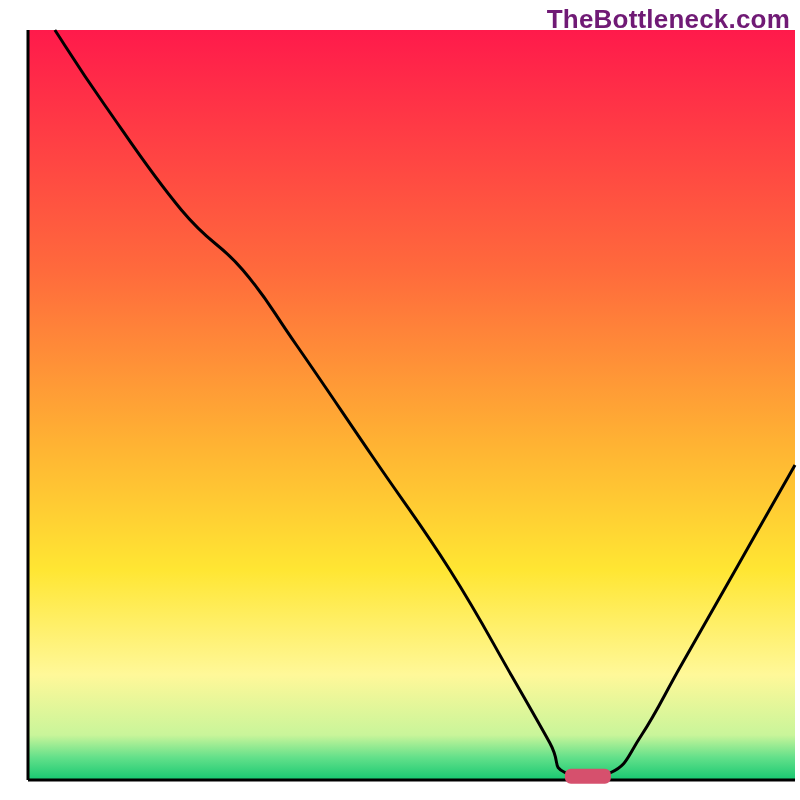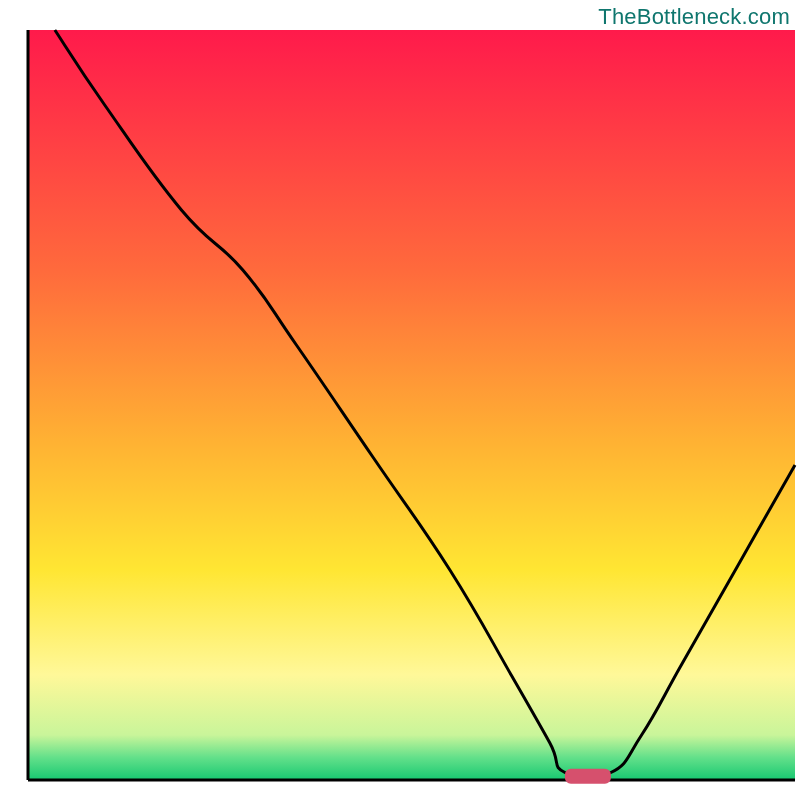--- a/index.html
+++ b/index.html
@@ -13,23 +13,23 @@
   }
   .container {
     position: relative;
     width: 800px;
     height: 800px;
   }
   .watermark {
     position: absolute;
     top: 4px;
     right: 10px;
-    font-size: 22px;
-    font-weight: 400;
-    color: #0f766e;
+    font-size: 26px;
+    font-weight: 700;
+    color: #701a75;
     letter-spacing: 0.2px;
     z-index: 3;
     user-select: none;
   }
   svg.chart {
     position: absolute;
     top: 0;
     left: 0;
     width: 800px;
     height: 800px;

